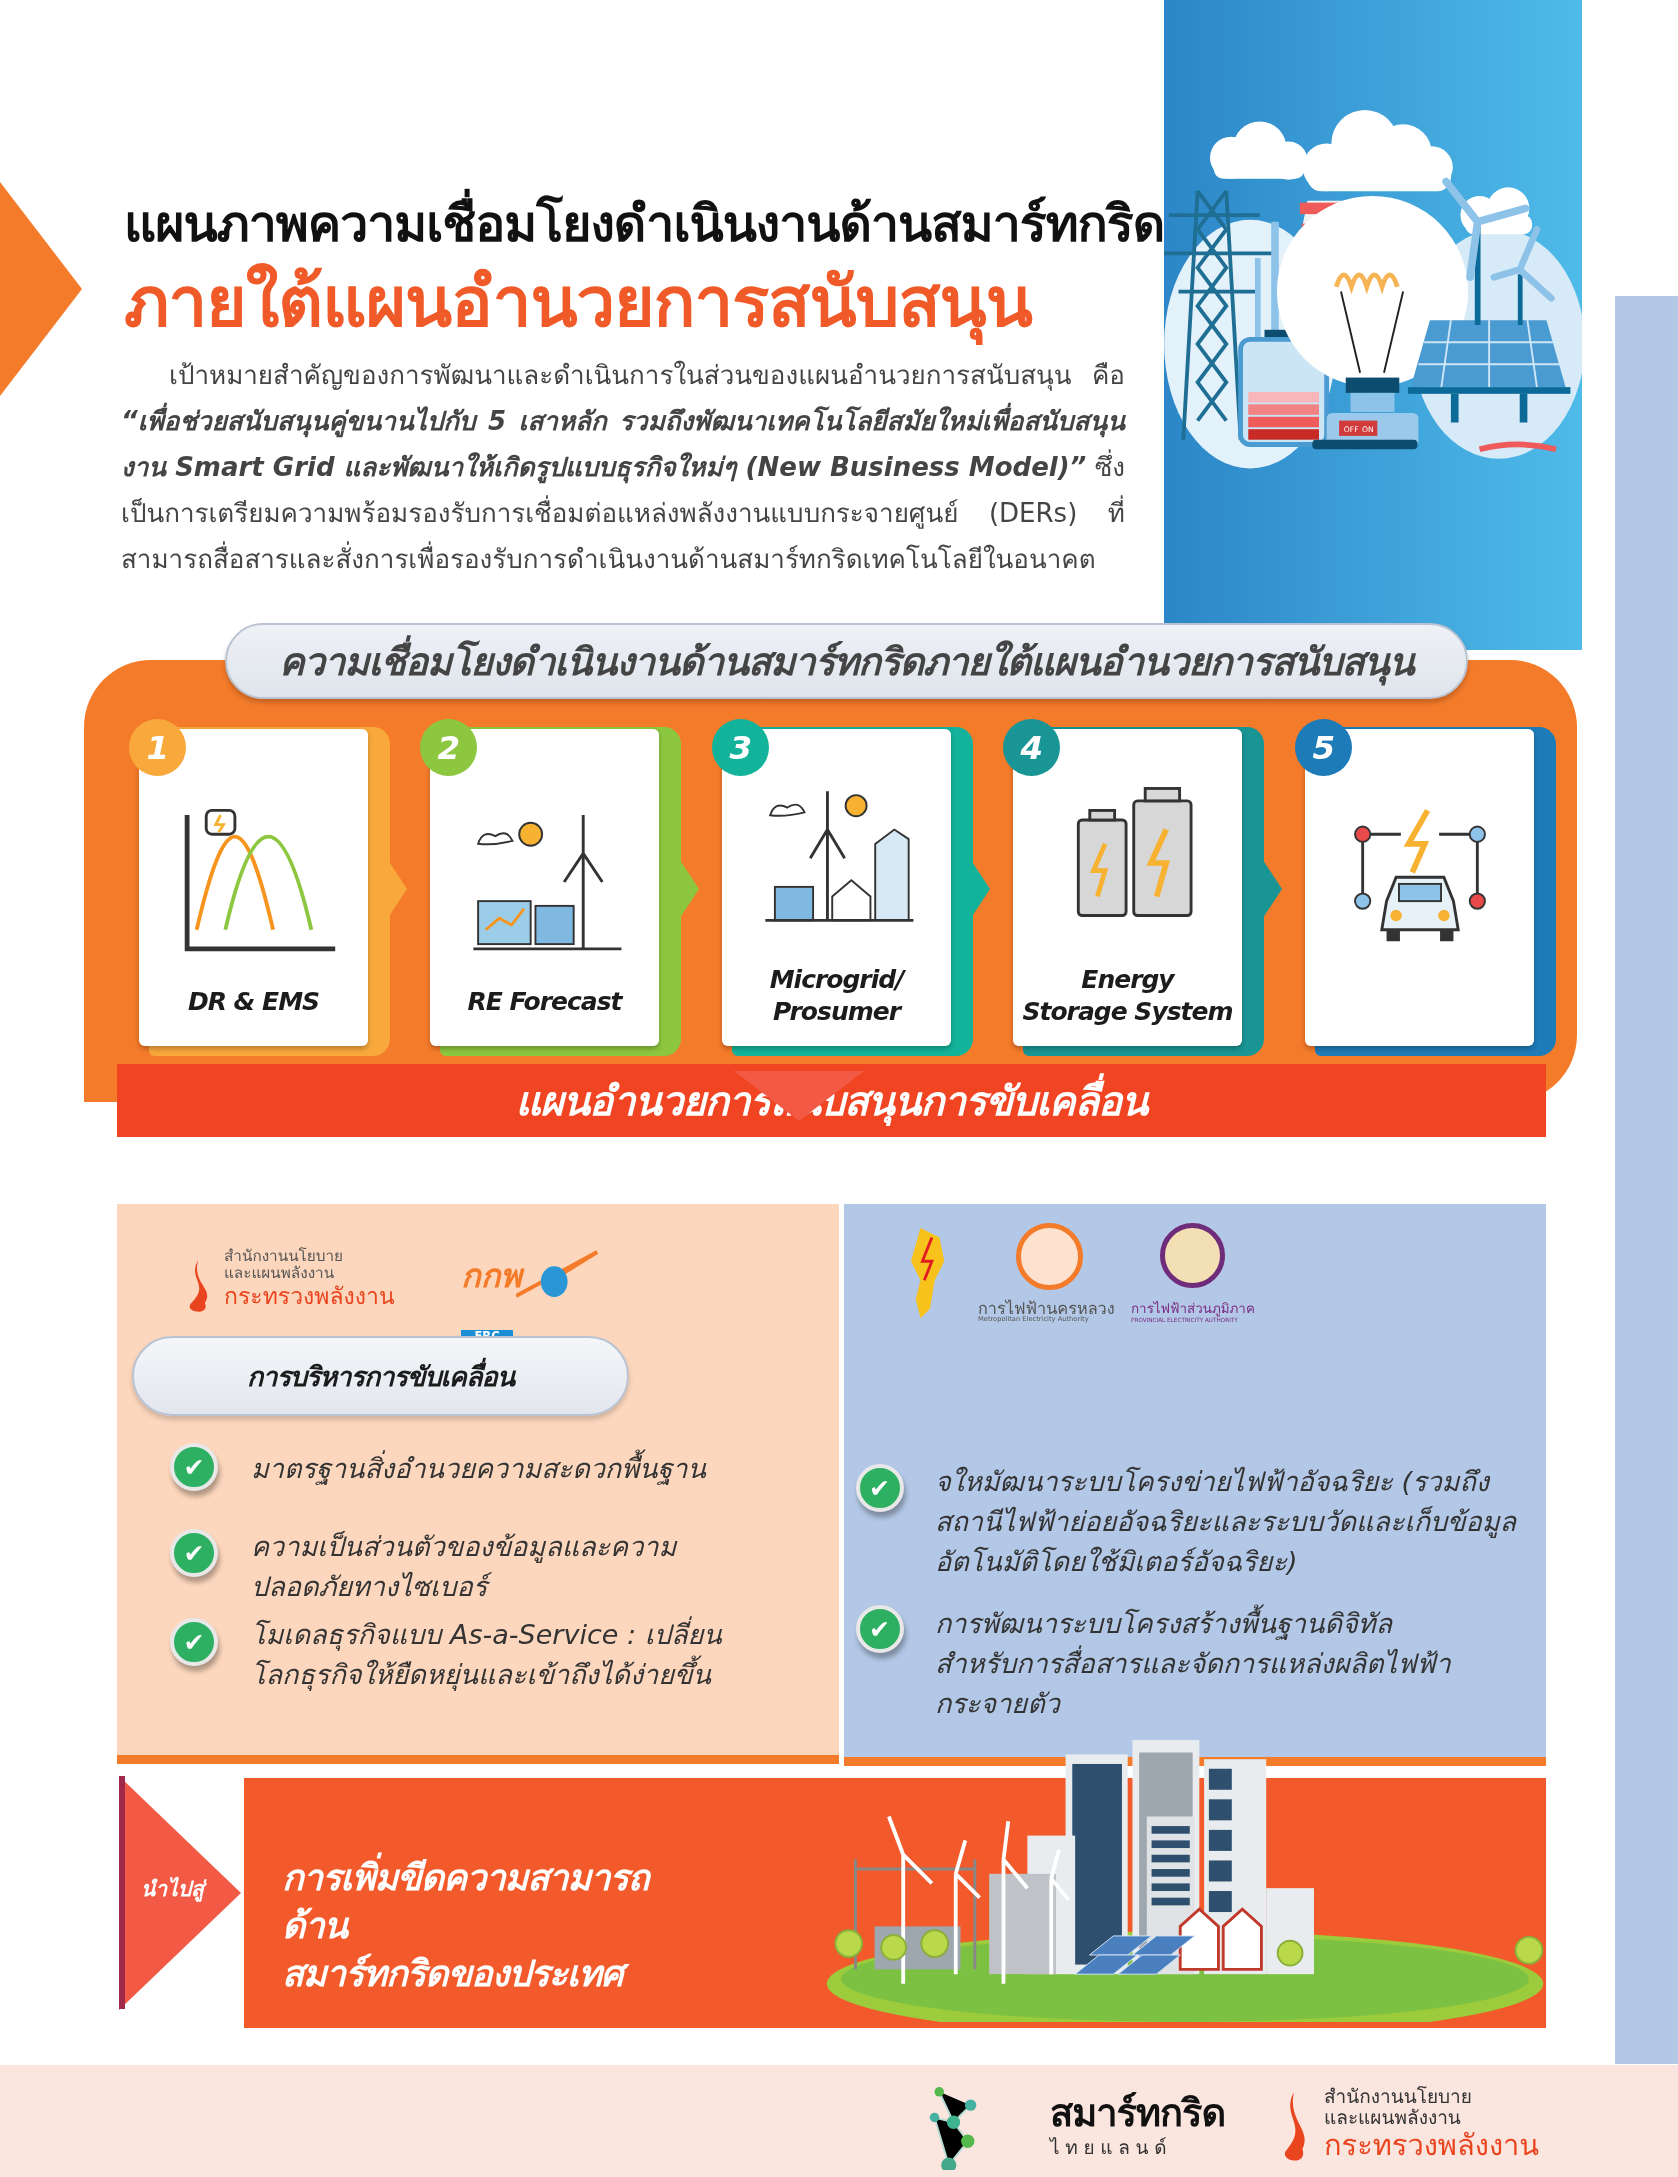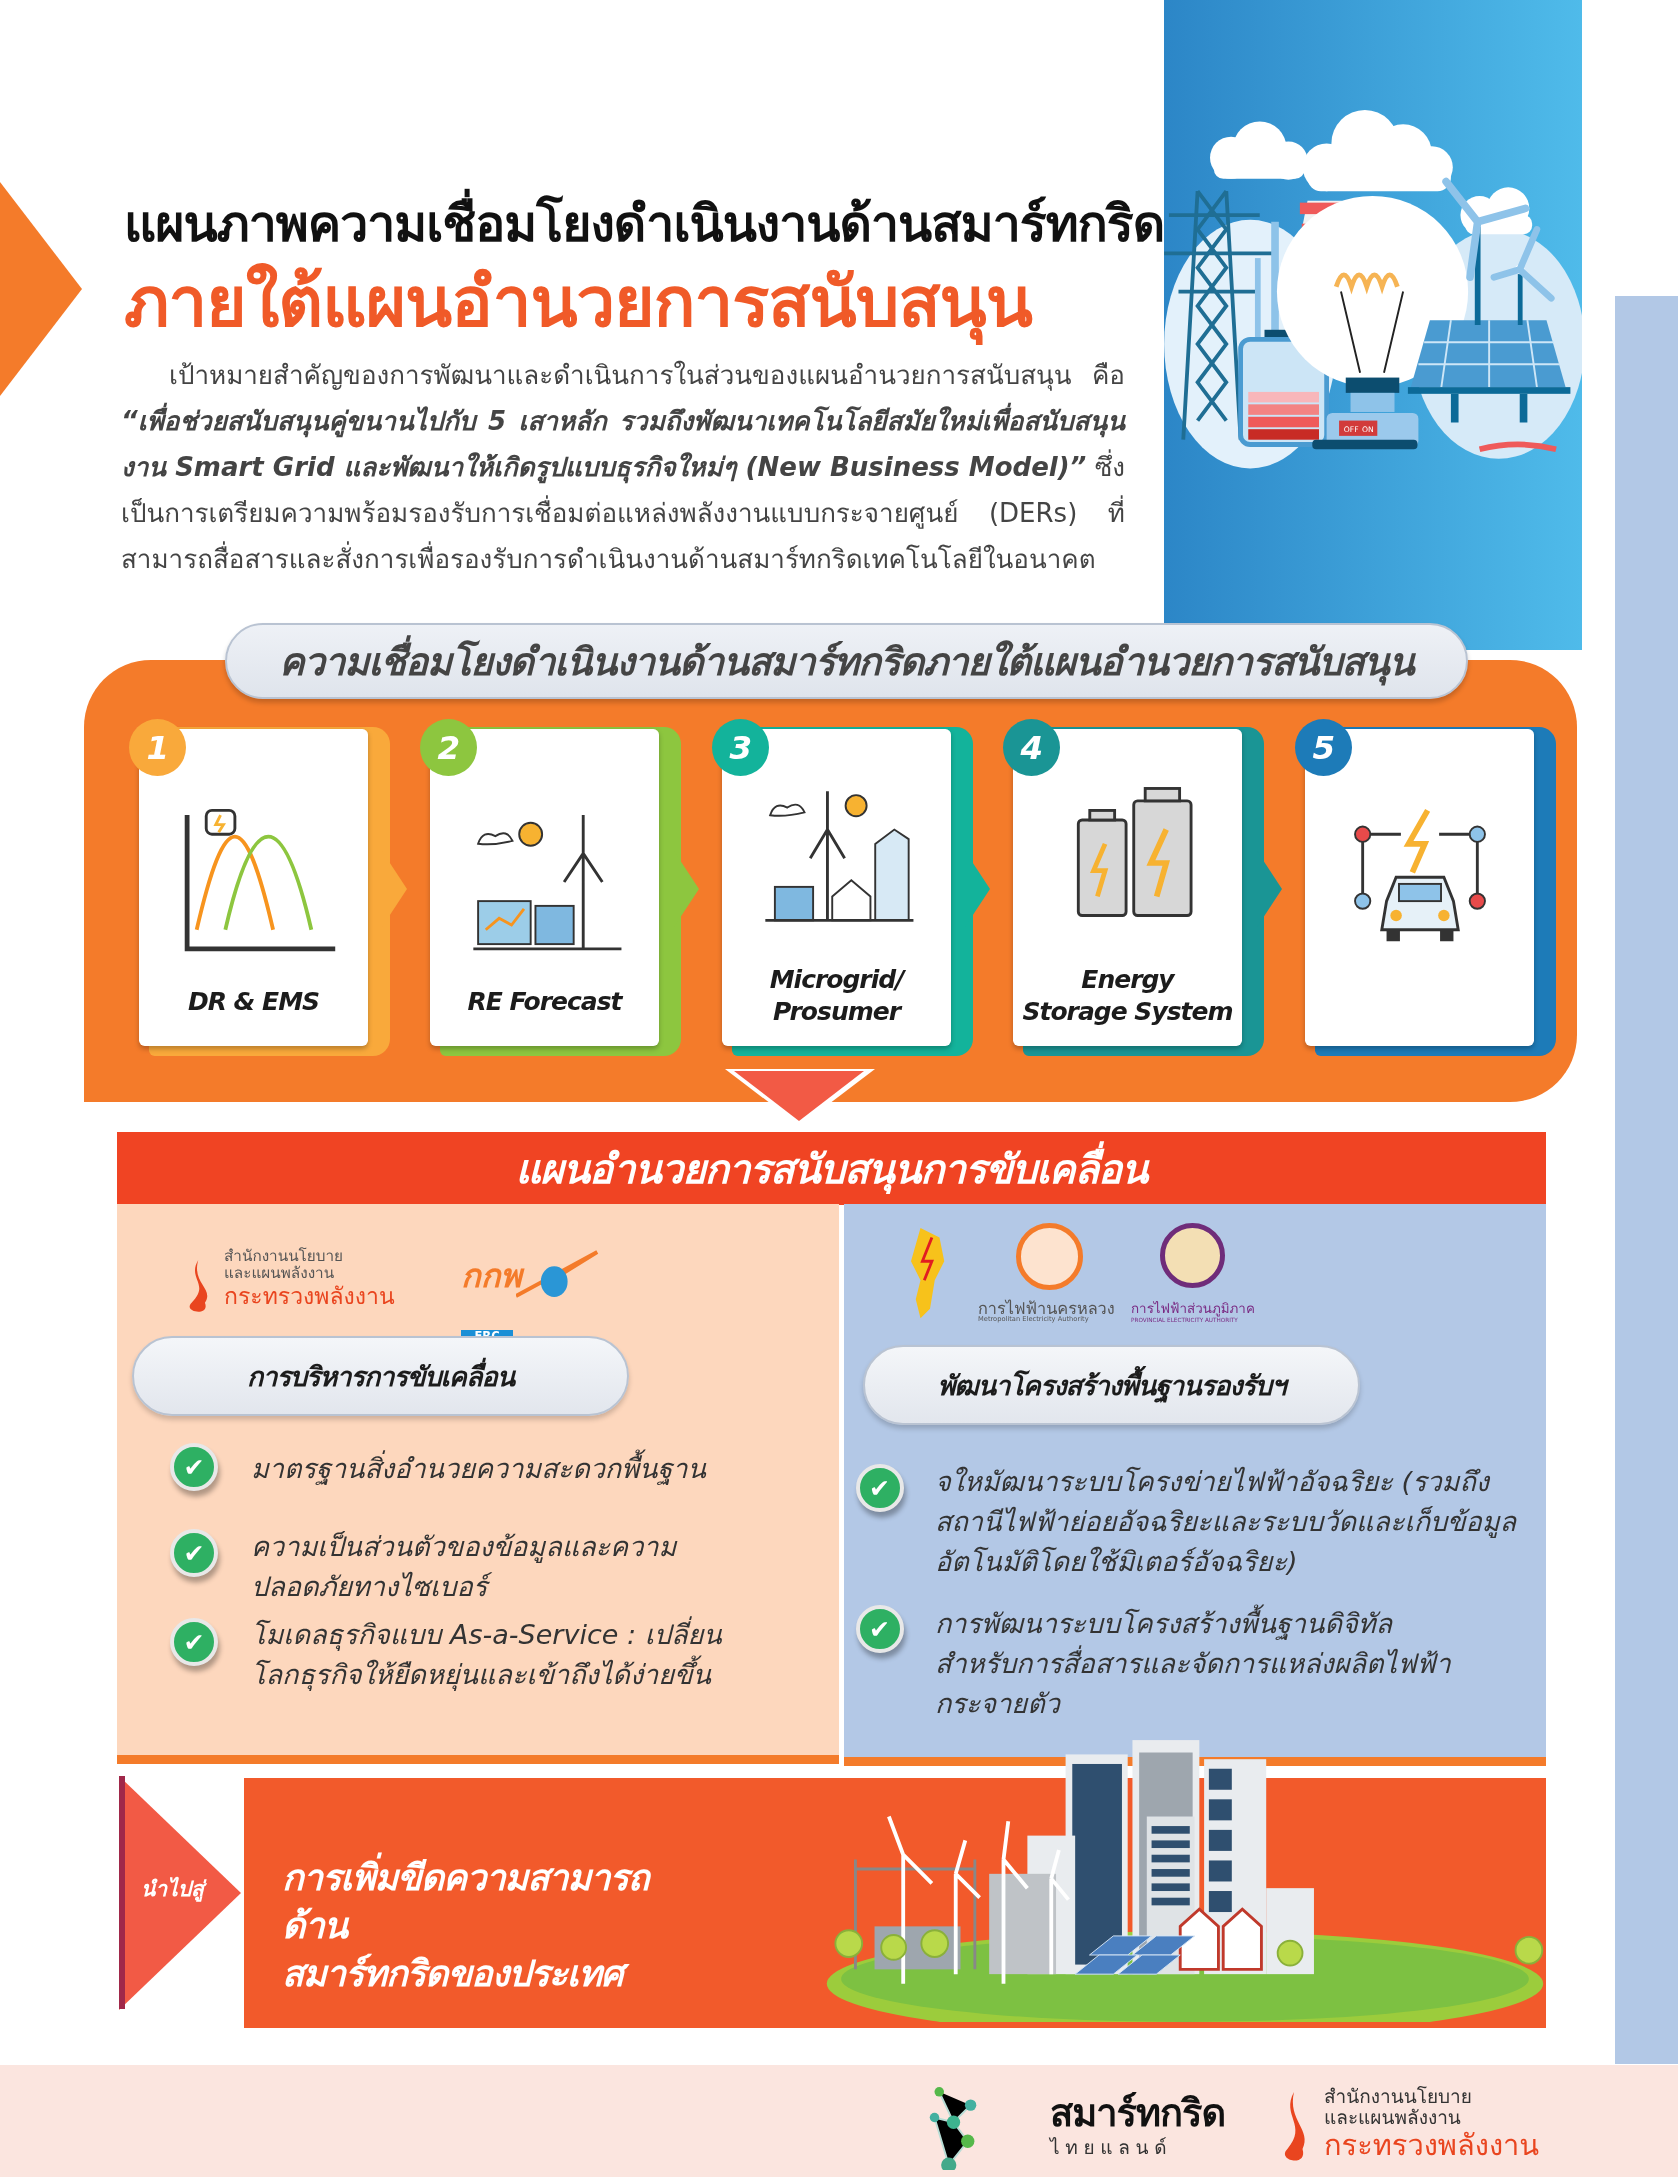--- a/index.html
+++ b/index.html
@@ -29,21 +29,21 @@
   .card-back { position: absolute; left: 9.6px; top: 7.6px; width: 241px; height: 329px; border-radius: 5.7px 17px 17px 5.7px; }
   .card { position: absolute; left: 0; top: 9.6px; width: 229px; height: 317px; background: #fff; border-radius: 5.7px; box-shadow: 0 2.9px 4.8px rgba(0,0,0,0.25); display: flex; flex-direction: column; align-items: center; justify-content: flex-end; padding-bottom: 27px; }
   .card .lbl { font-size: 25px; font-weight: bold; font-style: italic; color: #1c1c1c; text-align: center; line-height: 32.5px; letter-spacing: -1px; }
   .card .ic { position: absolute; top: 67px; left: 29px; width: 172px; height: 172px; }
   .num { position: absolute; left: -9.6px; top: 0; width: 57px; height: 57px; border-radius: 50%; color: #fff; font-size: 32.5px; font-weight: bold; font-style: italic; display: flex; align-items: center; justify-content: center; }
   .chev { top: 851px; width: 0; height: 0; border-top: 38px solid transparent; border-bottom: 38px solid transparent; border-left: 25px solid; }
 
   .down-tri { left: 725px; top: 1069px; width: 0; height: 0; border-left: 75px solid transparent; border-right: 75px solid transparent; border-top: 57px solid #ffffff; }
   .down-tri2 { left: 734px; top: 1071px; width: 0; height: 0; border-left: 65px solid transparent; border-right: 65px solid transparent; border-top: 50px solid #f25a45; z-index: 3; }
 
-  .banner { left: 117px; top: 1132px; width: 1429px; height: 73px; background: #f04423; display: flex; align-items: center; justify-content: center; color: #fff; font-size: 40px; font-weight: bold; font-style: italic; letter-spacing: -1px; }
+  .banner { left: 117px; top: 1064px; width: 1429px; height: 73px; background: #f04423; display: flex; align-items: center; justify-content: center; color: #fff; font-size: 40px; font-weight: bold; font-style: italic; letter-spacing: -1px; }
 
   .panel-l { left: 117px; top: 1204px; width: 722px; height: 560px; background: #fdd7bd; border-bottom: 9.6px solid #f47b2a; }
   .panel-r { left: 844px; top: 1204px; width: 702px; height: 562px; background: #b3c8e6; border-bottom: 9.6px solid #f47b2a; }
 
   .subpill { height: 80px; border-radius: 40px; background: linear-gradient(#f4f6f9, #e2e6ed); border: 2.9px solid #b9c3d2; box-shadow: 0 3.8px 5.7px rgba(0,0,0,0.18); display: flex; align-items: center; justify-content: center; font-size: 27px; font-weight: bold; font-style: italic; color: #1c1c1c; letter-spacing: -1px; }
 
   .check { width: 48px; height: 48px; border-radius: 50%; background: #2eb063; border: 4.8px solid #e8e8e8; box-shadow: 1.9px 5.7px 5.7px rgba(0,0,0,0.3); display: flex; align-items: center; justify-content: center; color: #fff; font-size: 25px; font-weight: bold; }
   .item-text { font-size: 27px; font-style: italic; color: #333; line-height: 40px; }
 
   .logo-txt { font-size: 15.3px; color: #555; line-height: 17px; }
@@ -276,21 +276,20 @@
   <div class="abs" style="left:134px; top:19px; width:153px; height:115px;">
     <div class="abs" style="left:38px; top:0; width:67px; height:67px; border-radius:50%; border:5.7px solid #f47b2a; background:#fde3cf;"></div>
     <div class="abs" style="left:0; top:72px; font-size:16.3px; color:#555; white-space:nowrap;">การไฟฟ้านครหลวง</div>
     <div class="abs" style="left:0; top:92px; font-size:6.7px; color:#555; white-space:nowrap;">Metropolitan Electricity Authority</div>
   </div>
   <div class="abs" style="left:287px; top:19px; width:153px; height:115px;">
     <div class="abs" style="left:29px; top:0; width:65px; height:65px; border-radius:50%; border:5.7px solid #6f2c7a; background:#f3dfb4;"></div>
     <div class="abs" style="left:0; top:75px; font-size:13.4px; color:#7a2a83; white-space:nowrap;">การไฟฟ้าส่วนภูมิภาค</div>
     <div class="abs" style="left:0; top:94px; font-size:5.7px; color:#7a2a83; white-space:nowrap;">PROVINCIAL ELECTRICITY AUTHORITY</div>
   </div>
-  <div class="abs subpill" style="left:19px; top:141px; width:497px;">พัฒนาโครงสร้างพื้นฐานรองรับฯ</div>
 
   <div class="abs check" style="left:11.5px; top:260px">✔</div>
   <div class="abs item-text" style="left:91px; top:258px; width:593px">จใหมัฒนาระบบโครงข่ายไฟฟ้าอัจฉริยะ (รวมถึงสถานีไฟฟ้าย่อยอัจฉริยะและระบบวัดและเก็บข้อมูลอัตโนมัติโดยใช้มิเตอร์อัจฉริยะ)</div>
 
   <div class="abs check" style="left:11.5px; top:401px">✔</div>
   <div class="abs item-text" style="left:91px; top:400px; width:535px">การพัฒนาระบบโครงสร้างพื้นฐานดิจิทัลสำหรับการสื่อสารและจัดการแหล่งผลิตไฟฟ้ากระจายตัว</div>
 </div>
 
 <div class="abs lead-arrow"></div>
 <div class="abs lead-bar"></div>

